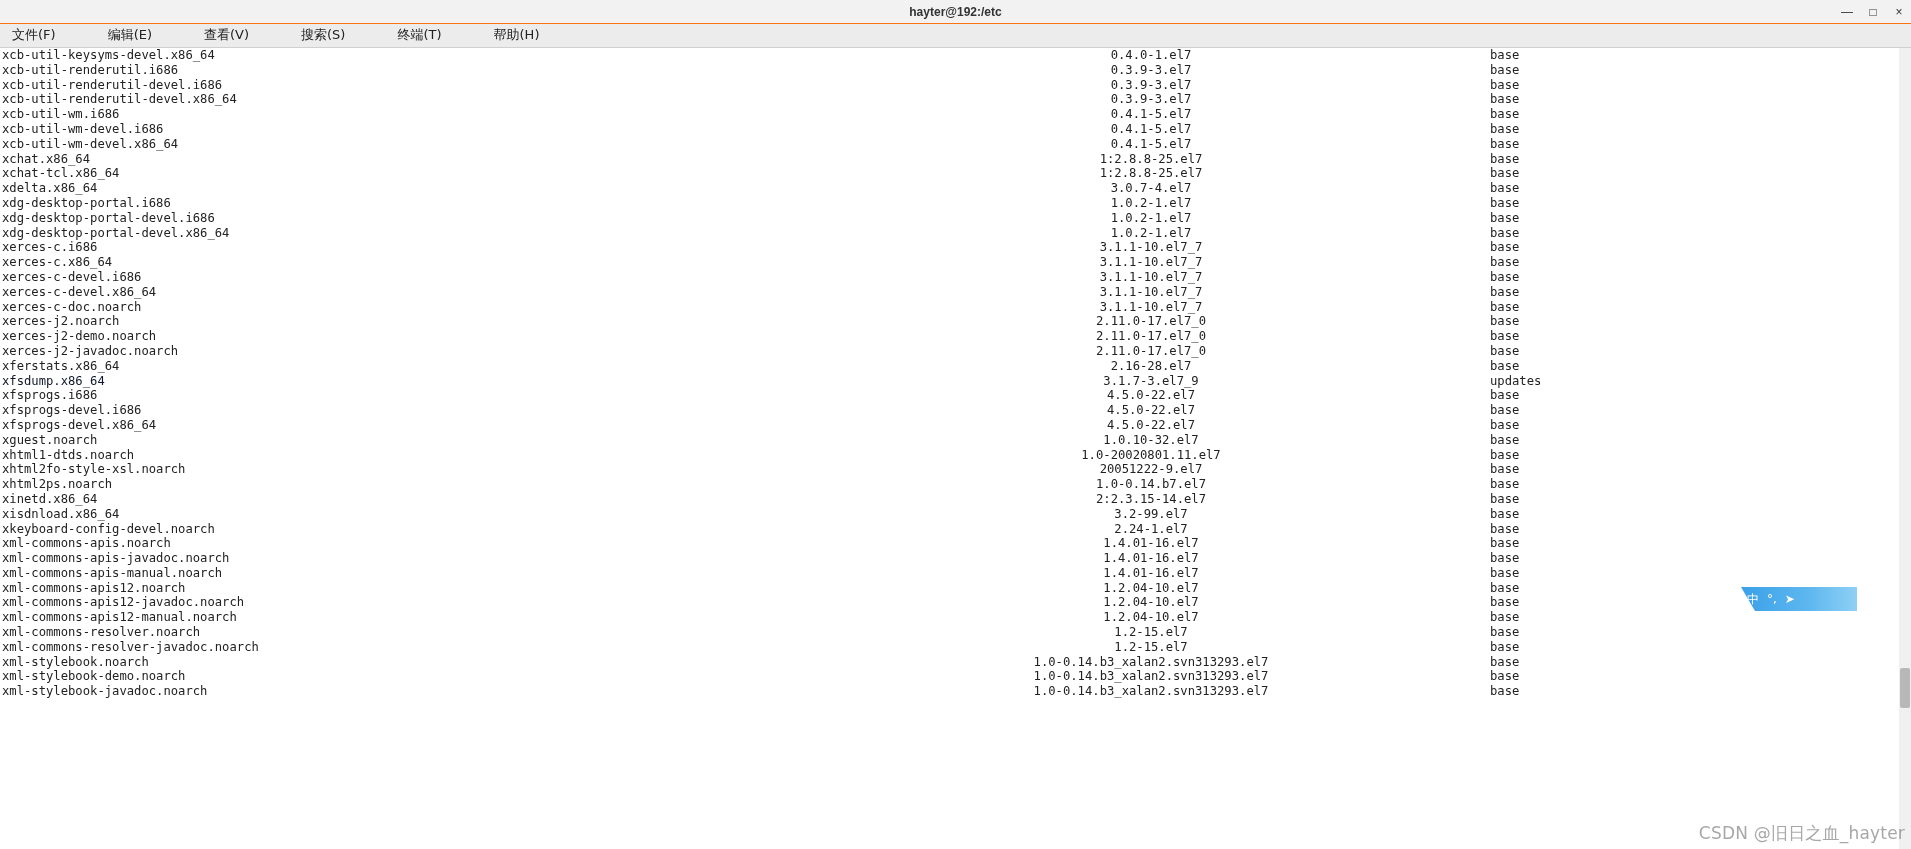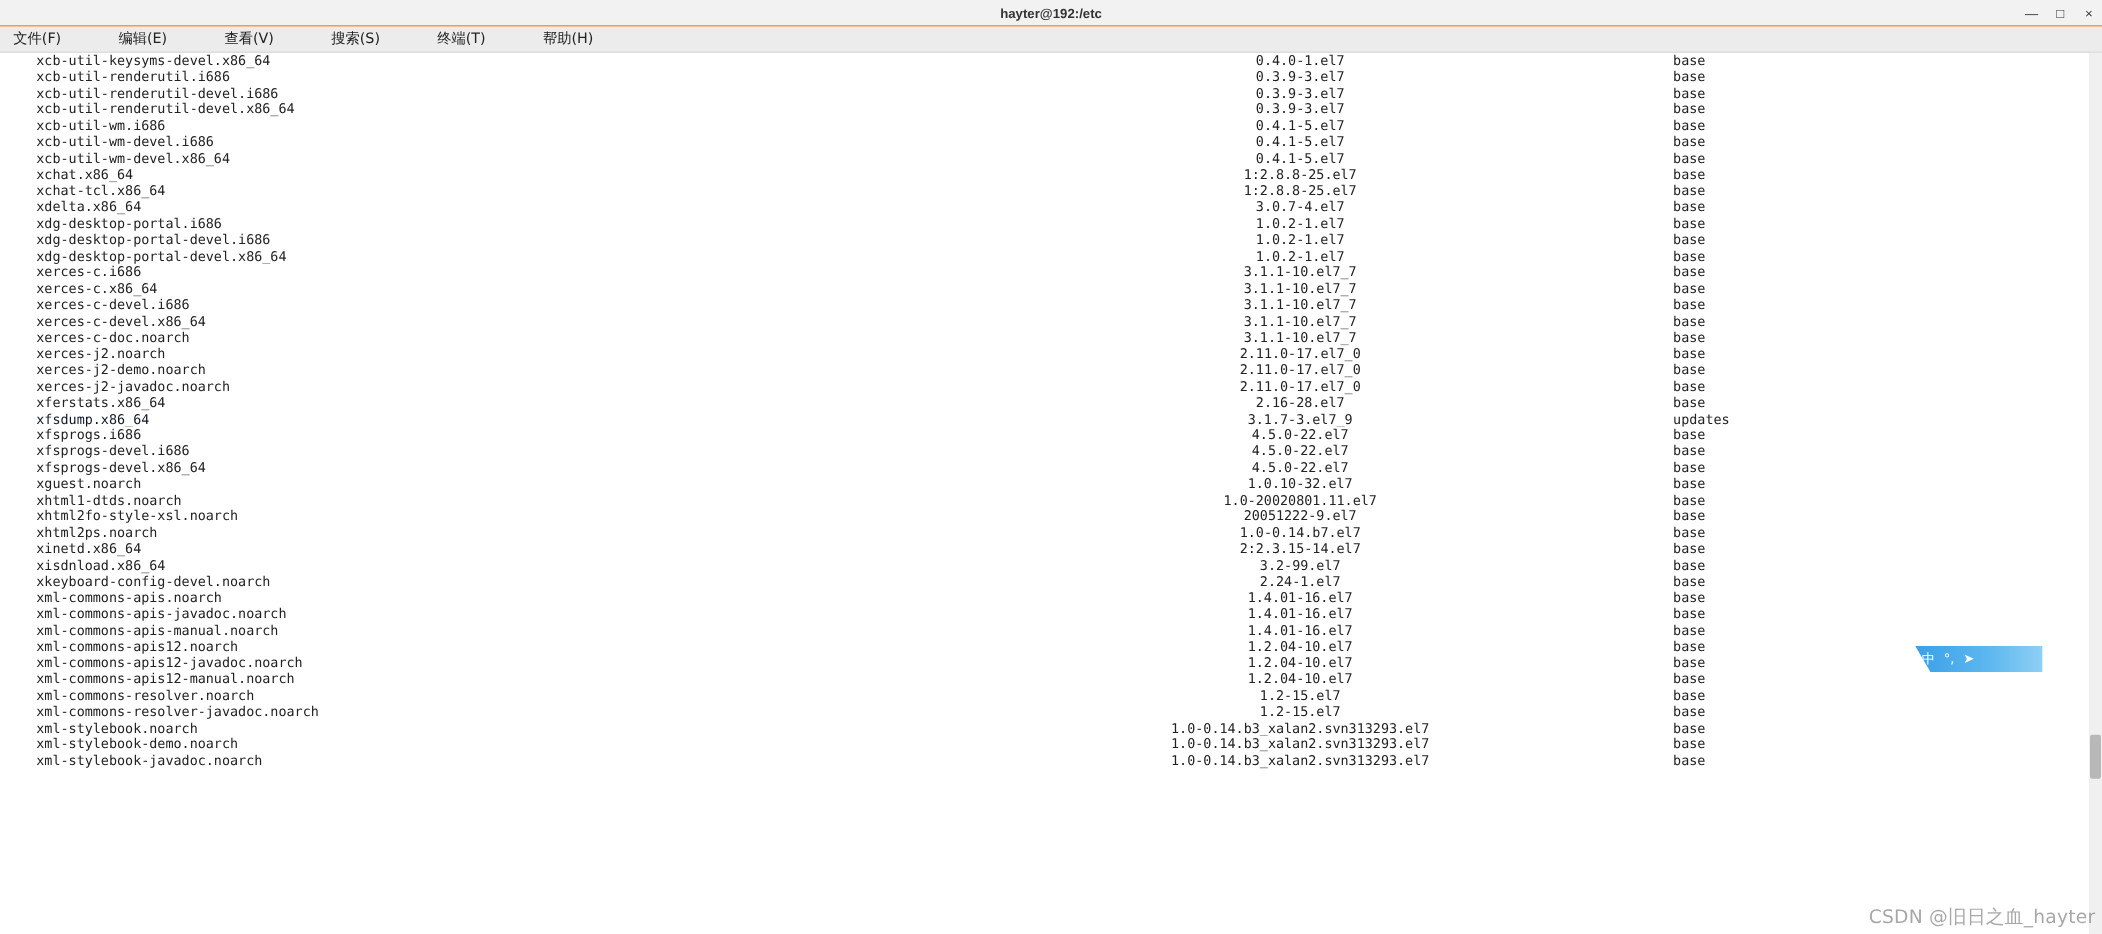--- a/index.html
+++ b/index.html
@@ -5,21 +5,21 @@
   * { margin:0; padding:0; box-sizing:border-box; }
   html,body { width:1911px; height:849px; font-family:"DejaVu Sans Mono","Noto Sans Mono",monospace; background:#fff; overflow:hidden; }
   .titlebar { height:24px; background:#f2f2f2; border-bottom:1px solid #f97316; display:flex; align-items:center; position:relative; font-family:Liberation Sans, sans-serif; font-size:12px; color:#333; }
   .titlebar .title { position:absolute; left:50%; transform:translateX(-50%); font-weight:600; }
   .titlebar .win-controls { position:absolute; right:4px; display:flex; gap:10px; }
   .titlebar .win-controls span { width:16px; text-align:center; cursor:pointer; }
   .menubar { height:24px; background:#ececec; border-bottom:1px solid #d0d0d0; display:flex; align-items:flex-start; padding:0 4px; font-family:"DejaVu Sans",sans-serif; font-size:13px; color:#222;gap:36px; }
   .menubar .menu-item { padding:2px 8px; cursor:pointer; }
   .terminal { position:absolute; top:48px; left:0; right:0; bottom:0; background:#fff; color:#222; font-size:12.2px; line-height:14.8px; padding:0 2px; white-space:pre; overflow:hidden; }
   .row { display:flex; }
-  .col-pkg  { width:810px; flex:0 0 810px; overflow:hidden;margin-left:31px; }
+  .col-pkg  { width:810px; flex:0 0 810px; overflow:hidden; }
   .col-ver  { width:678px; flex:0 0 678px; overflow:hidden;text-align:center; }
   .col-repo { flex:1; overflow:hidden; }
   .row.highlight .col-pkg { color:#0f172a; }
   .scrollbar { position:absolute; right:0; top:48px; bottom:0; width:12px; background:#f0f0f0; }
   .scrollbar .thumb { position:absolute; left:1px; right:1px; top:620px; height:40px; background:#b8b8b8; border-radius:2px; }
   .ime-panel { position:absolute; right:54px; bottom:238px; width:116px; height:24px; background:linear-gradient(90deg,#3aa0e8 0%,#5fb8ef 60%,#8fd0f5 100%); color:#fff; font-family:"DejaVu Sans",sans-serif; font-size:12px; display:flex; align-items:center; padding:0 6px; gap:8px; clip-path:polygon(0 0,100% 0,100% 100%,14px 100%); }
   .ime-panel .ime-icon { display:inline-block; }
   .watermark { position:absolute; right:6px; bottom:4px; font-family:"DejaVu Sans",sans-serif; font-size:17px; color:rgba(120,120,120,0.65); letter-spacing:0.2px; }
 </style>
 </head>

